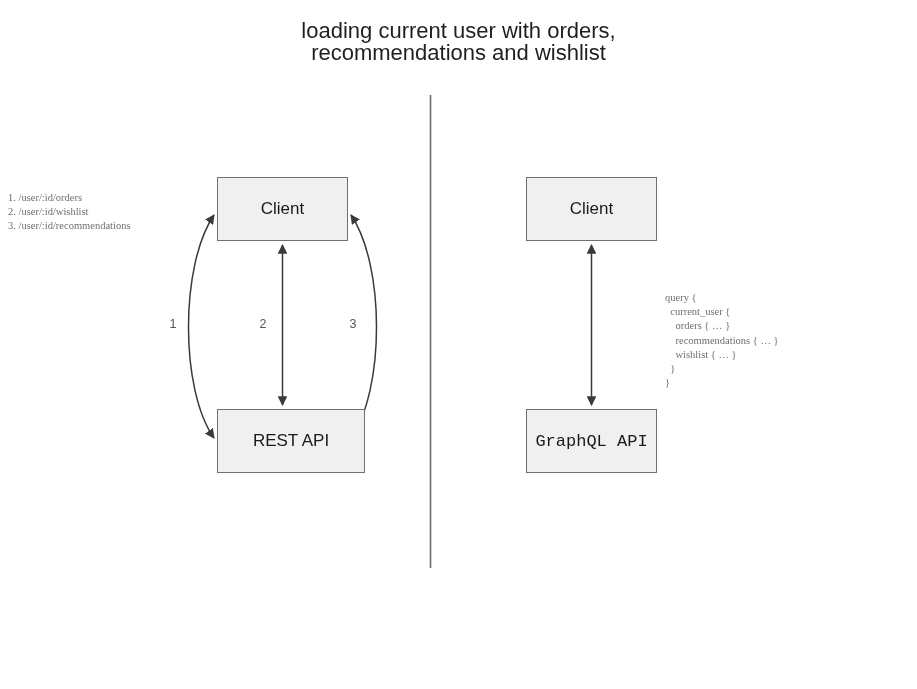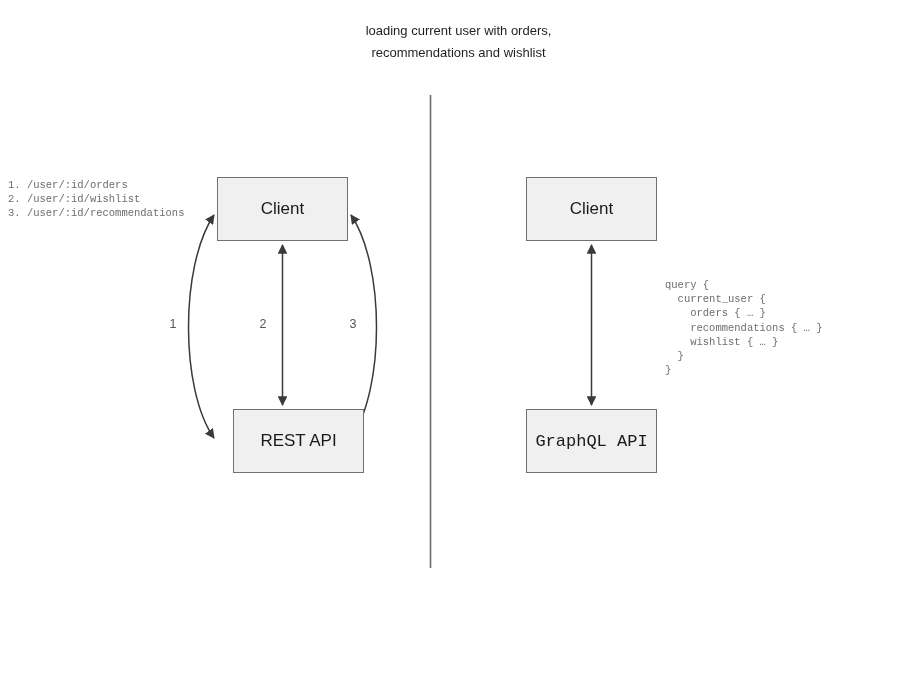--- a/index.html
+++ b/index.html
@@ -22,62 +22,63 @@
     width: 917px;
     height: 689px;
   }
 
   .title {
     position: absolute;
     left: 0;
     top: 20px;
     width: 917px;
     text-align: center;
-    font-size: 13px;
+    font-size: 22px;
     line-height: 22px;
     color: #1f1f1f;
     white-space: pre-line;
   }
 
   .node {
     position: absolute;
     background: #f0f0f0;
     border: 1.4px solid #707070;
     box-sizing: border-box;
     display: flex;
     align-items: center;
     justify-content: center;
     font-size: 17px;
     color: #1a1a1a;
     text-align: right;
   }
 
   #node-client-rest  { left: 217px; top: 177px; width: 131px; height: 64px; }
-  #node-rest-api     { left: 233px; top: 409px; width: 131px; height: 64px; }
+  #node-rest-api     { left: 217px; top: 409px; width: 148px; height: 64px; }
   #node-client-gql   { left: 526px; top: 177px; width: 131px; height: 64px; }
   #node-graphql-api  { left: 526px; top: 409px; width: 131px; height: 64px; font-family: Liberation Mono, monospace; }
 
   .edge-label {
     position: absolute;
     font-size: 12.5px;
     color: #555555;
     text-align: center;
     width: 20px;
   }
   #edge-label-1 { left: 163px; top: 317px; }
   #edge-label-2 { left: 253px; top: 317px; }
   #edge-label-3 { left: 343px; top: 317px; }
 
   .code {
     position: absolute;
-    font-family: Liberation Mono, monospace;
+    font-family: Liberation Serif, serif;
     font-size: 10.5px;
     line-height: 14.2px;
     color: #6e6e6e;
     white-space: pre;
+    margin-top: 13px;
   }
   #rest-endpoints { left: 8px; top: 178px; }
   #graphql-query  { left: 665px; top: 278px; }
 </style>
 </head>
 <body>
 
 <svg id="canvas" viewBox="0 0 917 689" xmlns="http://www.w3.org/2000/svg">
   <defs>
     <marker id="arrowhead" viewBox="0 0 10 10" refX="9" refY="5" markerWidth="6.5" markerHeight="6.5" orient="auto-start-reverse">

